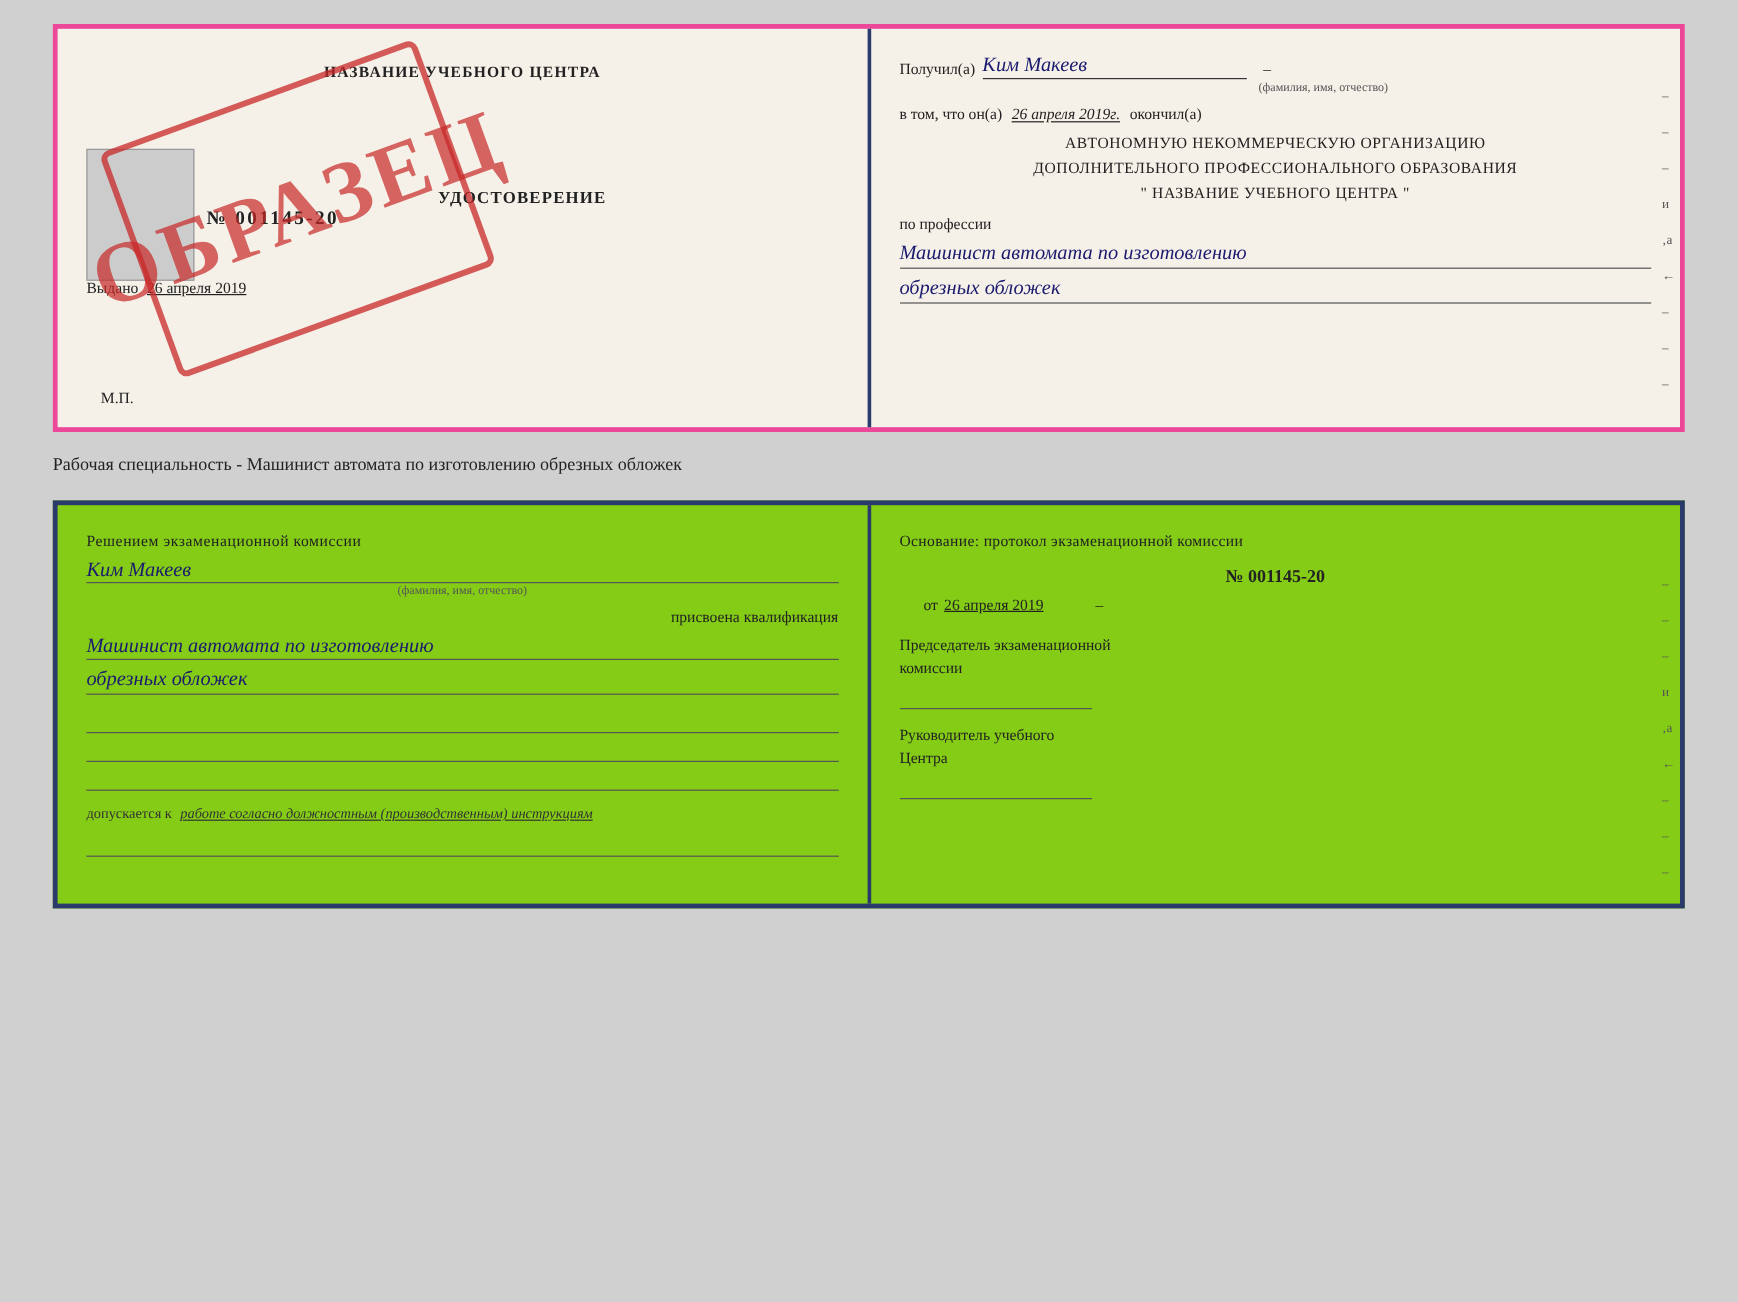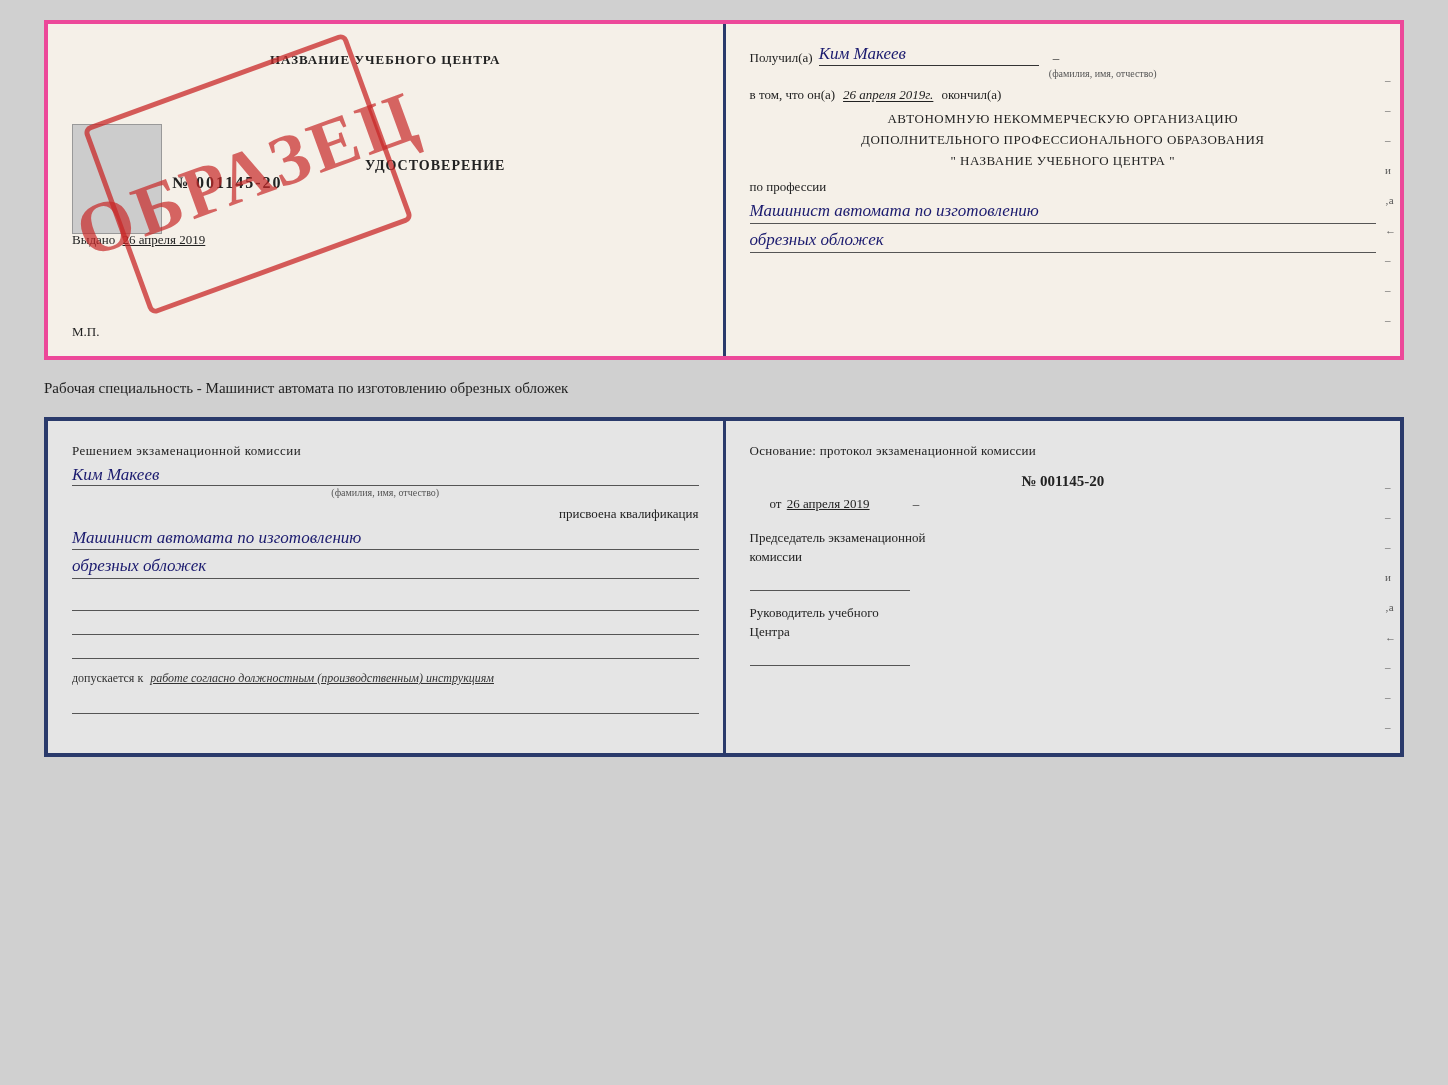--- a/index.html
+++ b/index.html
@@ -89,21 +89,21 @@
       color: #222;
       margin-top: 40px;
       margin-left: 0;
     }
 
     .mp-line {
       font-size: 13px;
       color: #222;
       position: absolute;
       bottom: 16px;
-      left: 24px;
+      left: 36px;
     }
 
     
     .obrazets-stamp {
       position: absolute;
       top: 50px;
       left: 60px;
       width: 280px;
       height: 200px;
       display: flex;
@@ -214,21 +214,21 @@
     
     .caption-line {
       font-size: 15px;
       color: #222;
       padding: 4px 0;
       align-self: flex-start;
     }
 
     
     .doc-bottom {
-      background: #e5e5e5;
+      background: #84cc16;
       border: 4px solid #2a3a6b;
       display: flex;
       width: 100%;
       min-height: 340px;
       position: relative;
     }
 
     .bottom-left {
       flex: 1;
       padding: 20px 24px;

